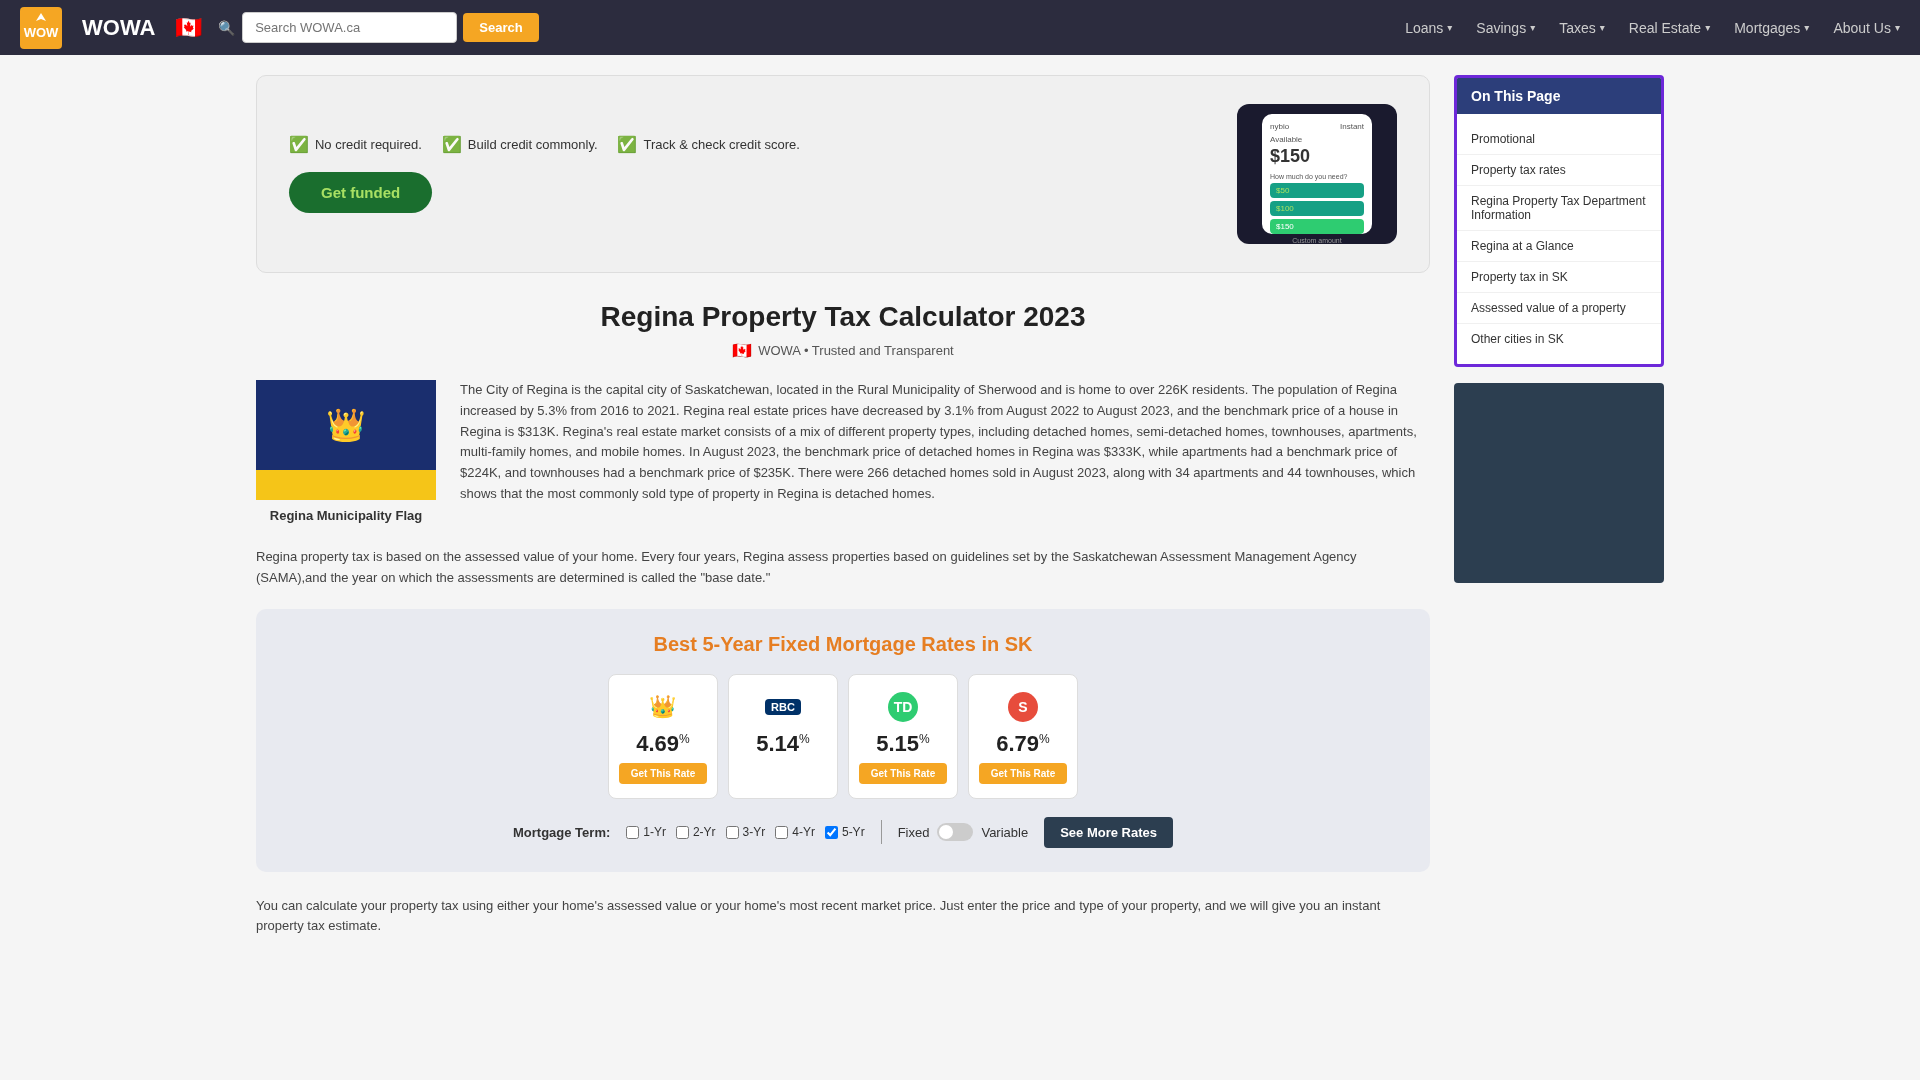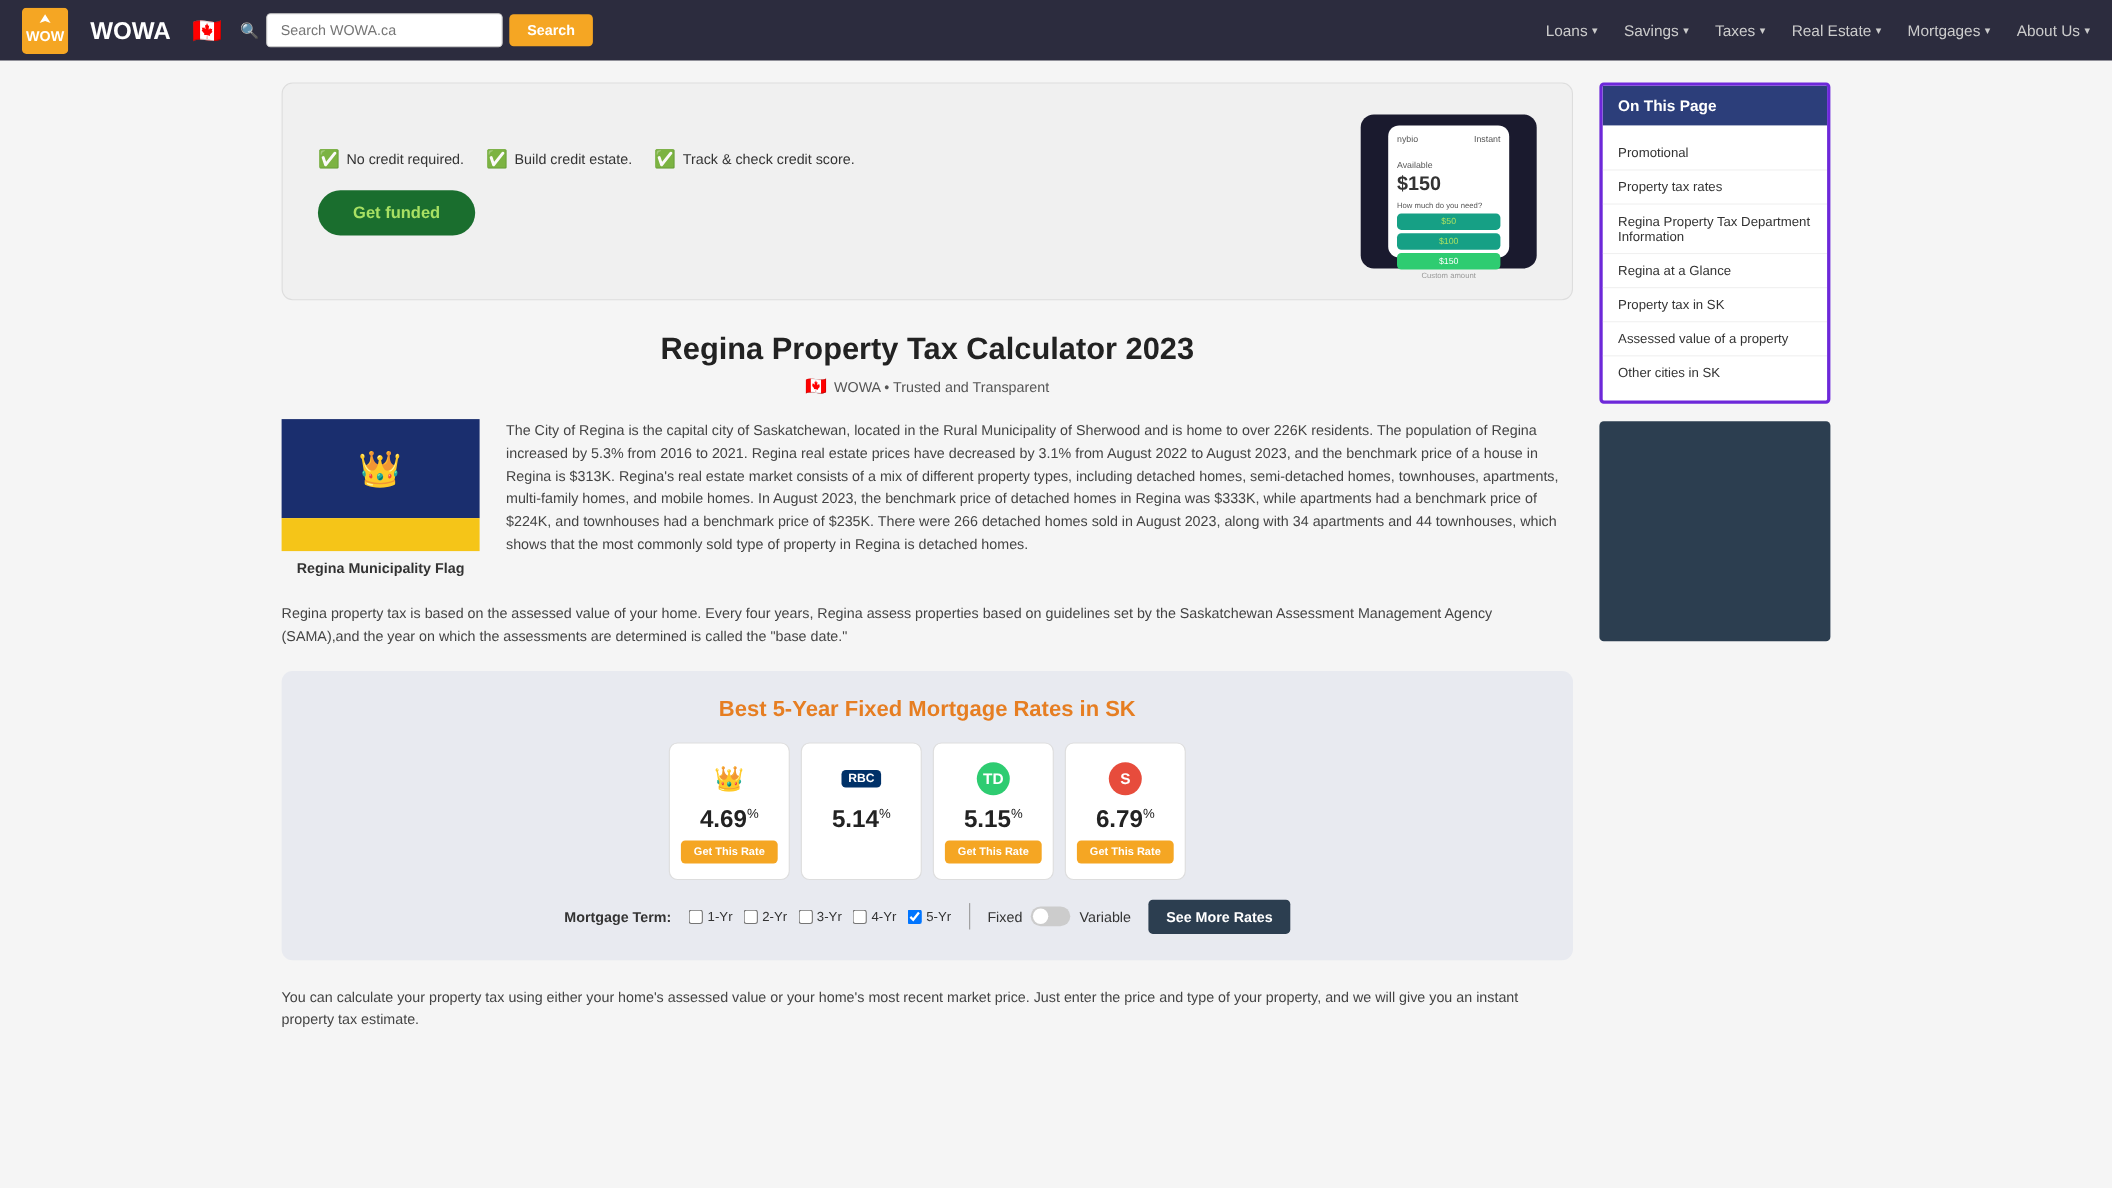--- a/index.html
+++ b/index.html
@@ -141,37 +141,37 @@
       height: 120px;
       background: #fff;
       border-radius: 10px;
       padding: 8px;
       font-size: 9px;
       position: relative;
     }
     .phone-header {
       display: flex;
       justify-content: space-between;
-      margin-bottom: 15px;
+      margin-bottom: 4px;
       font-size: 8px;
       color: #555;
     }
     .phone-amount {
       font-size: 18px;
       font-weight: bold;
       margin-bottom: 6px;
     }
     .phone-btn {
       background: #1a6e2e;
       color: #a8e063;
       padding: 3px 6px;
       border-radius: 4px;
       font-size: 8px;
       margin-bottom: 3px;
-      text-align: center;
+      text-align: left;
     }
     .phone-btn.alt { background: #16a085; }
     .phone-btn.sel { background: #2ecc71; color: #fff; }
 
     
     .page-title-section {
       text-align: center;
       margin-bottom: 20px;
     }
     .page-title-section h1 {
@@ -506,21 +506,21 @@
 
     <div class="ad-banner">
       <div class="ad-banner-text">
         <div class="ad-features">
           <div class="ad-feature">
             <span class="check-icon">✅</span>
             <span>No credit required.</span>
           </div>
           <div class="ad-feature">
             <span class="check-icon">✅</span>
-            <span>Build credit estate.</span>
+            <span>Build credit commonly.</span>
           </div>
           <div class="ad-feature">
             <span class="check-icon">✅</span>
             <span>Track &amp; check credit score.</span>
           </div>
         </div>
         <button class="get-funded-btn">Get funded</button>
       </div>
       <div class="ad-banner-image">
         <div class="phone-mockup">

